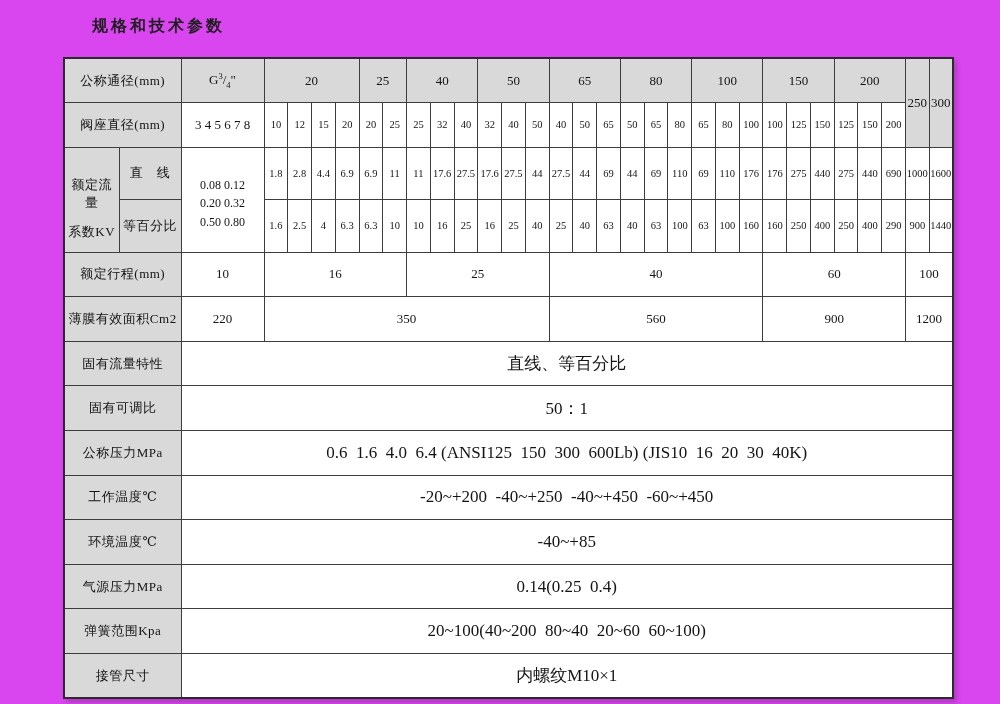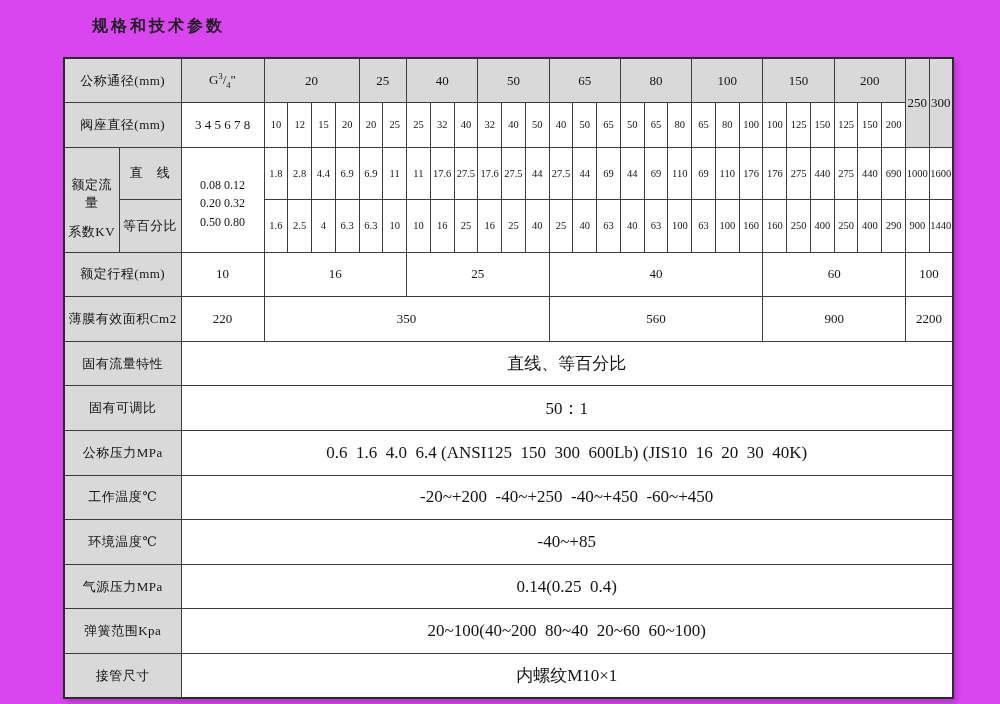--- a/index.html
+++ b/index.html
@@ -174,21 +174,21 @@
       <td colspan="6" class="num">60</td>
       <td colspan="2" class="num">100</td>
     </tr>
 
     <tr>
       <td colspan="2" class="g lbl">薄膜有效面积Cm2</td>
       <td class="num">220</td>
       <td colspan="12" class="num">350</td>
       <td colspan="9" class="num">560</td>
       <td colspan="6" class="num">900</td>
-      <td colspan="2" class="num">2200</td>
+      <td colspan="2" class="num">1200</td>
     </tr>
 
     <tr>
       <td colspan="2" class="g lbl">固有流量特性</td>
       <td colspan="30" class="val">直线、等百分比</td>
     </tr>
     <tr>
       <td colspan="2" class="g lbl">固有可调比</td>
       <td colspan="30" class="val">50：1</td>
     </tr>

